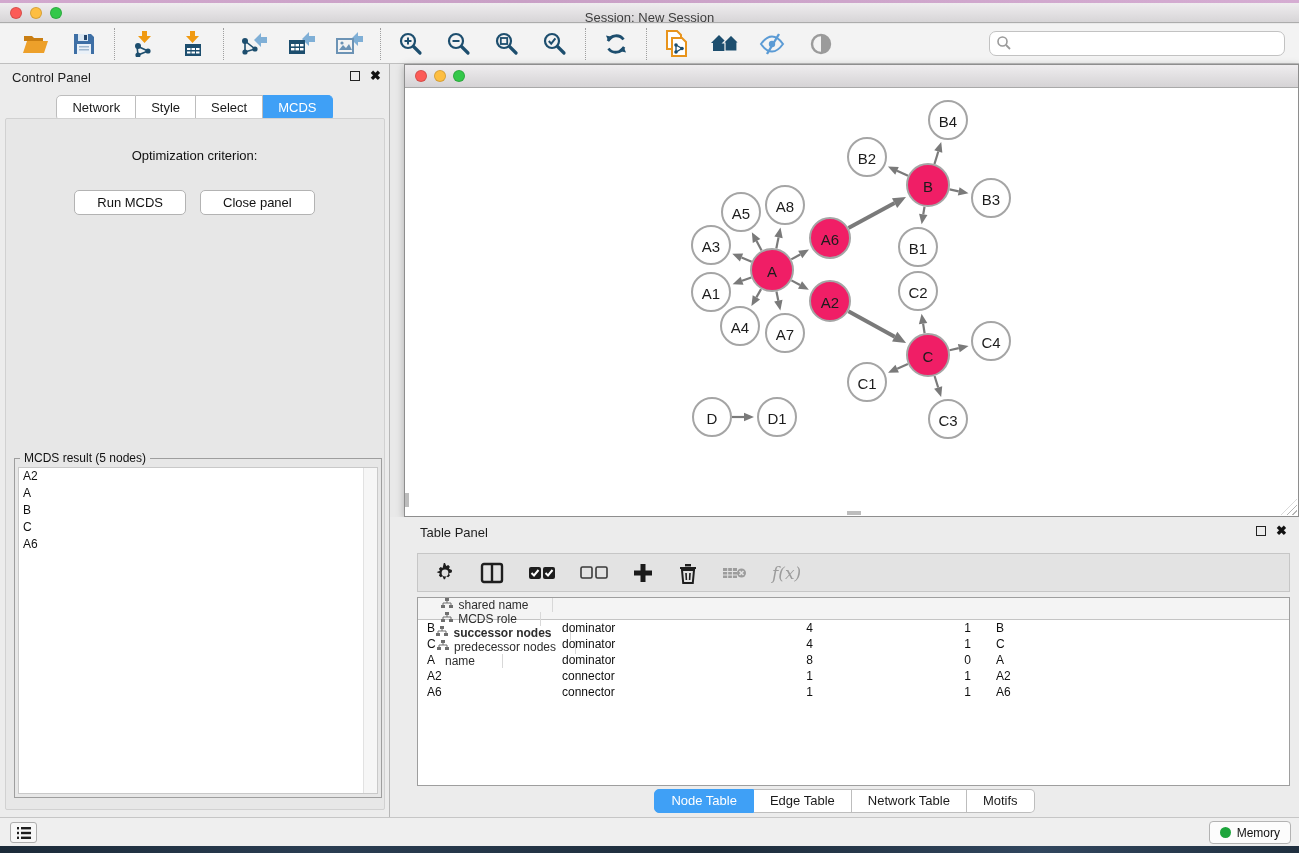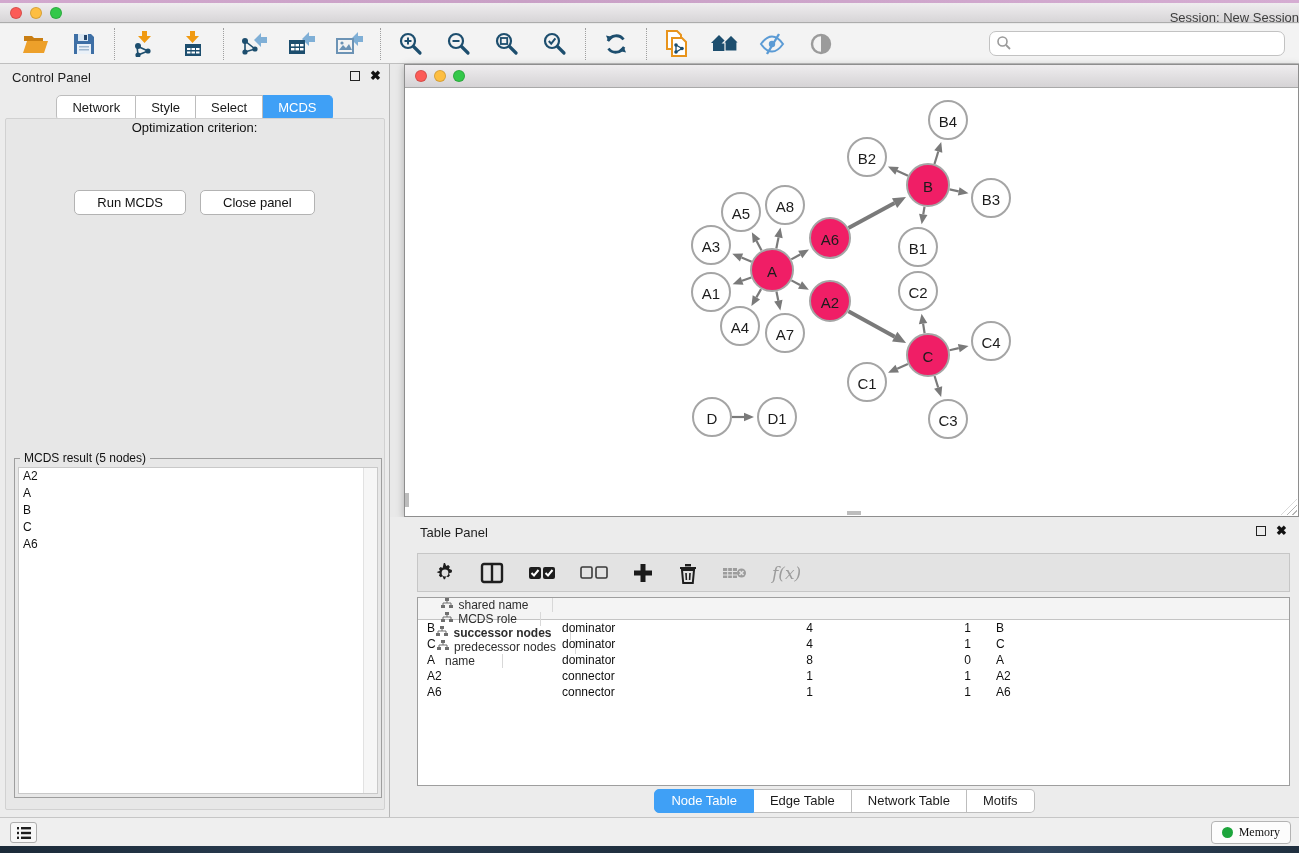--- a/index.html
+++ b/index.html
@@ -6,21 +6,21 @@
   body { font-family:"Liberation Sans", sans-serif; background:#555; }
   #app { position:relative; width:1299px; height:853px; background:#E9E9E9; overflow:hidden; font-family:"Liberation Sans",sans-serif; }
 
   
   .top-strip { position:absolute; left:0; top:0; width:100%; height:3px; background:linear-gradient(90deg,#D2A8CE,#C9A0C6 40%,#D5ACD2); }
   .main-titlebar { position:absolute; left:0; top:3px; width:100%; height:20px;
     background:linear-gradient(#EFEDEF,#D7D5D7); border-bottom:1px solid #ACACAC; }
   .traffic { position:absolute; top:4px; left:10px; display:flex; gap:8px; }
   .light { width:12px; height:12px; border-radius:50%; border:1px solid rgba(0,0,0,.15); }
   .light.red { background:#FC5B57; } .light.yellow { background:#FDBE41; } .light.green { background:#34C84A; }
-  .tb-title { position:absolute; left:0; right:0; top:7px; text-align:right; font-size:13px; color:#3E3E3E; }
+  .tb-title { position:absolute; left:0; right:0; top:7px; text-align:center; font-size:13px; color:#3E3E3E; }
 
   
   .toolbar { position:absolute; left:0; top:24px; width:100%; height:40px; background:#F3F3F3;
     border-bottom:1px solid #BFBFBF; display:flex; align-items:center; padding:0 6px; }
   .tb-group { display:flex; align-items:center; gap:16px; padding:0 14px; }
   .tb-sep { width:0; height:32px; border-left:1px dotted #9F9F9F; }
   .tb-btn { width:32px; height:32px; display:flex; align-items:center; justify-content:center; cursor:default; }
   .search-wrap { margin-left:auto; margin-right:8px; position:relative; }
   .search-input { width:296px; height:25px; border:1px solid #C2C2C2; border-radius:7px; background:#fff; padding:0 8px 0 26px; font-size:13px; color:#333; outline:none; }
   .search-glyph { position:absolute; left:7px; top:4px; }
@@ -31,21 +31,21 @@
   .panel-icons { position:absolute; top:7px; right:8px; display:flex; gap:10px; align-items:center; }
   .float-box { width:10px; height:10px; border:1.5px solid #222; display:inline-block; }
   .close-x { font-size:13px; font-weight:bold; color:#111; line-height:10px; }
   .cp-tabs { position:absolute; top:31px; left:0; width:100%; display:flex; justify-content:center; }
   .seg-tab { font-size:13px; color:#1A1A1A; background:#FFF; border:1px solid #BDBDBD; border-left:none;
     padding:4px 15px 5px; cursor:default; }
   .seg-tab:first-child { border-left:1px solid #BDBDBD; border-radius:5px 0 0 5px; }
   .seg-tab:last-child { border-radius:0 5px 5px 0; }
   .seg-tab.active { background:#3FA0F6; border-color:#3FA0F6; color:#fff; }
   .cp-inner { position:absolute; left:5px; top:54px; width:380px; height:692px; background:#E7E7E7; border:1px solid #D1D1D1; border-radius:2px; }
-  .opt-label { position:absolute; top:56px; left:0; width:100%; text-align:center; font-size:13px; color:#111; }
+  .opt-label { position:absolute; top:84px; left:0; width:100%; text-align:center; font-size:13px; color:#111; }
   .dropdown { position:absolute; left:44px; top:93px; width:308px; height:24px; background:#FFF; border:1px solid #ABABAB; border-radius:5px; display:flex; align-items:center; }
   .dropdown-text { flex:1; font-size:13px; color:#111; padding-left:9px; white-space:nowrap; overflow:hidden; }
   .dropdown-stepper { width:20px; height:24px; margin-right:-1px; border-radius:0 5px 5px 0;
     background:linear-gradient(#79BBFA,#2E7EF6); display:flex; flex-direction:column; align-items:center; justify-content:center; gap:1px; }
   .chev { width:0; height:0; border-left:4px solid transparent; border-right:4px solid transparent; }
   .chev.up { border-bottom:5px solid #fff; } .chev.down { border-top:5px solid #fff; }
   .cp-buttons { position:absolute; top:126px; left:0; width:100%; display:flex; justify-content:center; gap:14px; }
   .push-btn { font-size:13px; color:#111; background:#FFF; border:1px solid #B3B3B3; border-radius:5px; padding:4px 22px; cursor:default; }
   .groupbox { position:absolute; left:14px; top:394px; width:368px; height:340px; border:1px solid #9E9E9E; }
   .groupbox-legend { position:absolute; top:-8px; left:5px; background:#E7E7E7; padding:0 4px; font-size:12px; color:#111; }
@@ -80,21 +80,21 @@
   .dt-cell { font-size:12px; color:#101010; overflow:hidden; white-space:nowrap; }
   .al { padding-left:9px; text-align:left; }
   .ar { padding-right:16px; text-align:right; }
   .tp-tabs { position:absolute; left:0; top:272px; width:100%; display:flex; justify-content:center; }
   .tab2 { font-size:13px; color:#1A1A1A; background:#FFF; border:1px solid #BDBDBD; border-left:none; padding:3px 16px 4px; cursor:default; }
   .tab2:first-child { border-left:1px solid #c2410c; border-radius:5px 0 0 5px;text-align:center; }
   .tab2:last-child { border-radius:0 5px 5px 0; }
   .tab2.active { background:#3FA0F6; border-color:#3FA0F6; color:#fff; }
 
   
-  .status-bar { position:absolute; left:0; bottom:7px; width:100%; height:29px; background:#EFEFEF; border-top:1px solid #C6C6C6;font-family:Liberation Serif, serif; }
+  .status-bar { position:absolute; left:0; bottom:7px; width:100%; height:29px; background:#EFEFEF; border-top:1px solid #C6C6C6; }
   .sb-left-btn { position:absolute; left:10px; top:4px; width:27px; height:21px; border:1px solid #ADADAD; background:#F7F7F7; border-radius:3px; display:flex; align-items:center; justify-content:center; }
   .memory-btn { position:absolute; right:8px; top:3px; height:23px; border:1px solid #B3B3B3; background:#FCFCFC; border-radius:4px;
     display:flex; align-items:center; gap:6px; padding:0 10px; font-size:12px; color:#111; }
   .mem-dot { width:11px; height:11px; border-radius:50%; background:#1DA53C; }
   .bottom-strip { position:absolute; left:0; bottom:0; width:100%; height:7px;
     background:linear-gradient(90deg,#1B2A38,#2A3D52 25%,#1D2C3A 55%,#31465E 80%,#20303F); }
 </style>
 </head>
 <body>
 

